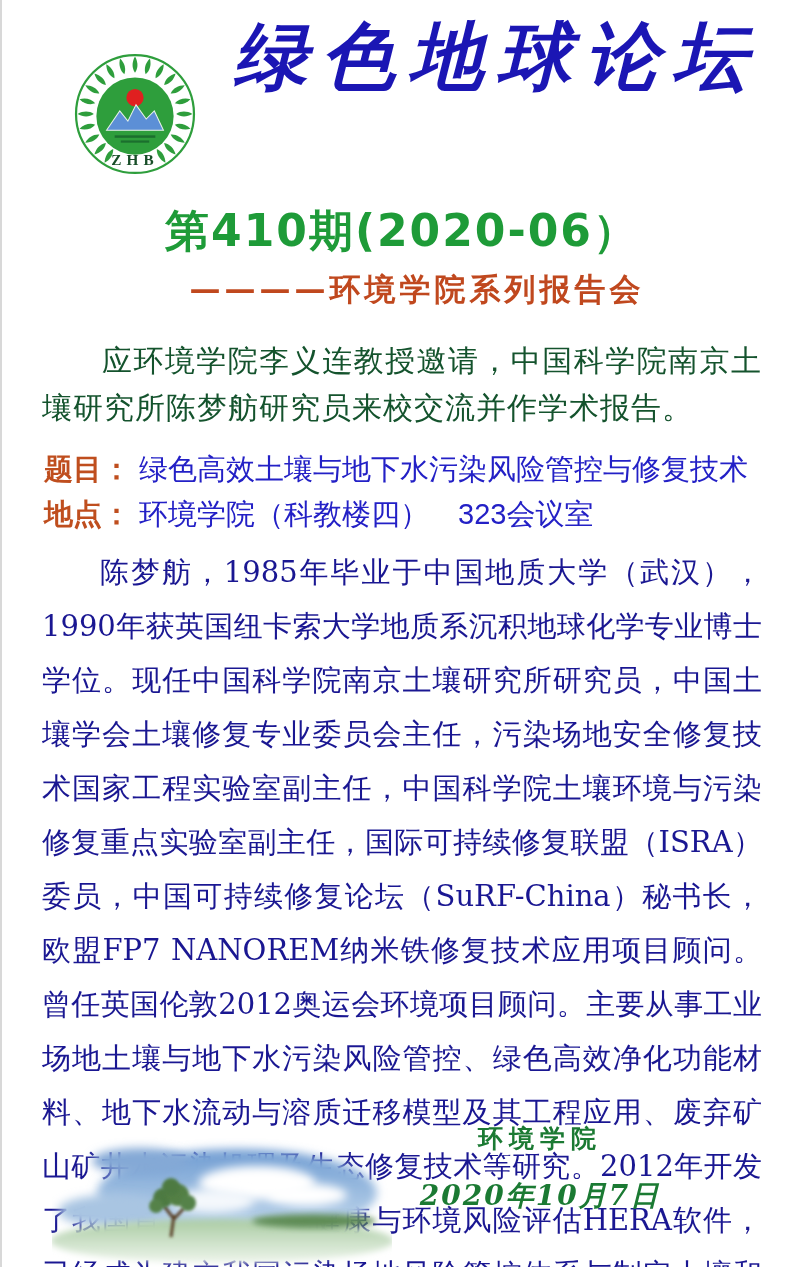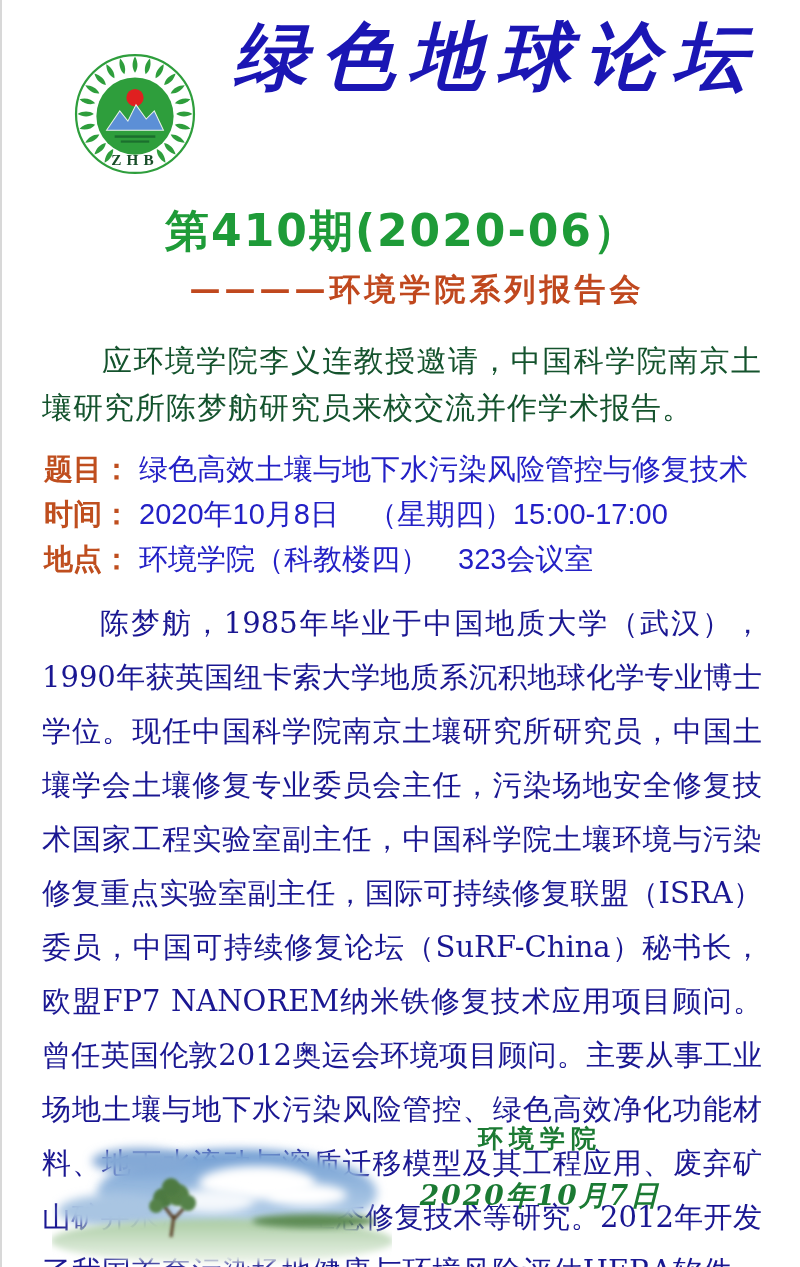--- a/index.html
+++ b/index.html
@@ -36,21 +36,21 @@
     color:#c0481e;letter-spacing:4px;
   }
   
   .intro{
     margin:26px 40px 0 40px;
     font-size:30px;line-height:47px;
     color:#2320c6;text-indent:2em;text-align:justify;
     letter-spacing:1px;
   }
   
-  .details{margin:16px 40px 14px 42px;}
+  .details{margin:16px 40px 8px 42px;}
   .detail-row{font-size:29px;line-height:45px;white-space:nowrap;}
   .detail-label{color:#bf4e1e;font-weight:bold;}
   .detail-value{color:#2320c6;}
   
   .bio{
     margin:6px 40px 0 40px;
     font-family:"DejaVu Serif",serif;
     font-size:29px;line-height:54px;
     color:#1a1792;text-indent:2em;text-align:justify;
   }
@@ -116,24 +116,20 @@
   <div class="subtitle-line" style="color: rgb(192, 72, 30);">————环境学院系列报告会</div>
 
   <p class="intro" style="color: #14532d;">应环境学院李义连教授邀请，中国科学院南京土壤研究所陈梦舫研究员来校交流并作学术报告。</p>
 
   <div class="details">
     <div class="detail-row">
       <span class="detail-label">题目：</span>
       <span class="detail-value">绿色高效土壤与地下水污染风险管控与修复技术</span>
     </div>
     <div class="detail-row">
-      <span class="detail-label">时间：</span>
-      <span class="detail-value">2020年10月8日　（星期四）15:00-17:00</span>
-    </div>
-    <div class="detail-row">
       <span class="detail-label">地点：</span>
       <span class="detail-value">环境学院（科教楼四）　323会议室</span>
     </div>
   </div>
 
   <p class="bio" style="color: rgb(26, 23, 146);">陈梦舫，1985年毕业于中国地质大学（武汉），1990年获英国纽卡索大学地质系沉积地球化学专业博士学位。现任中国科学院南京土壤研究所研究员，中国土壤学会土壤修复专业委员会主任，污染场地安全修复技术国家工程实验室副主任，中国科学院土壤环境与污染修复重点实验室副主任，国际可持续修复联盟（ISRA）委员，中国可持续修复论坛（SuRF-China）秘书长，欧盟FP7 NANOREM纳米铁修复技术应用项目顾问。曾任英国伦敦2012奥运会环境项目顾问。主要从事工业场地土壤与地下水污染风险管控、绿色高效净化功能材料、地下水流动与溶质迁移模型及其工程应用、废弃矿山矿井水污染机理及生态修复技术等研究。2012年开发了我国首套污染场地健康与环境风险评估HERA软件，已经成为建立我国污染场地风险管控体系与制定土壤和地下水修复目标的重要工具。共编写环境调查、风险评估与修复报告约300部，发表SCI论文近60篇，专著3部，建成国家级土壤修复示范工程三个。</p>
 
   <div class="signoff" style="color: rgb(27, 122, 51);">
     <div class="signoff-org">环境学院</div>
     <div class="signoff-date">2020年10月7日</div>

